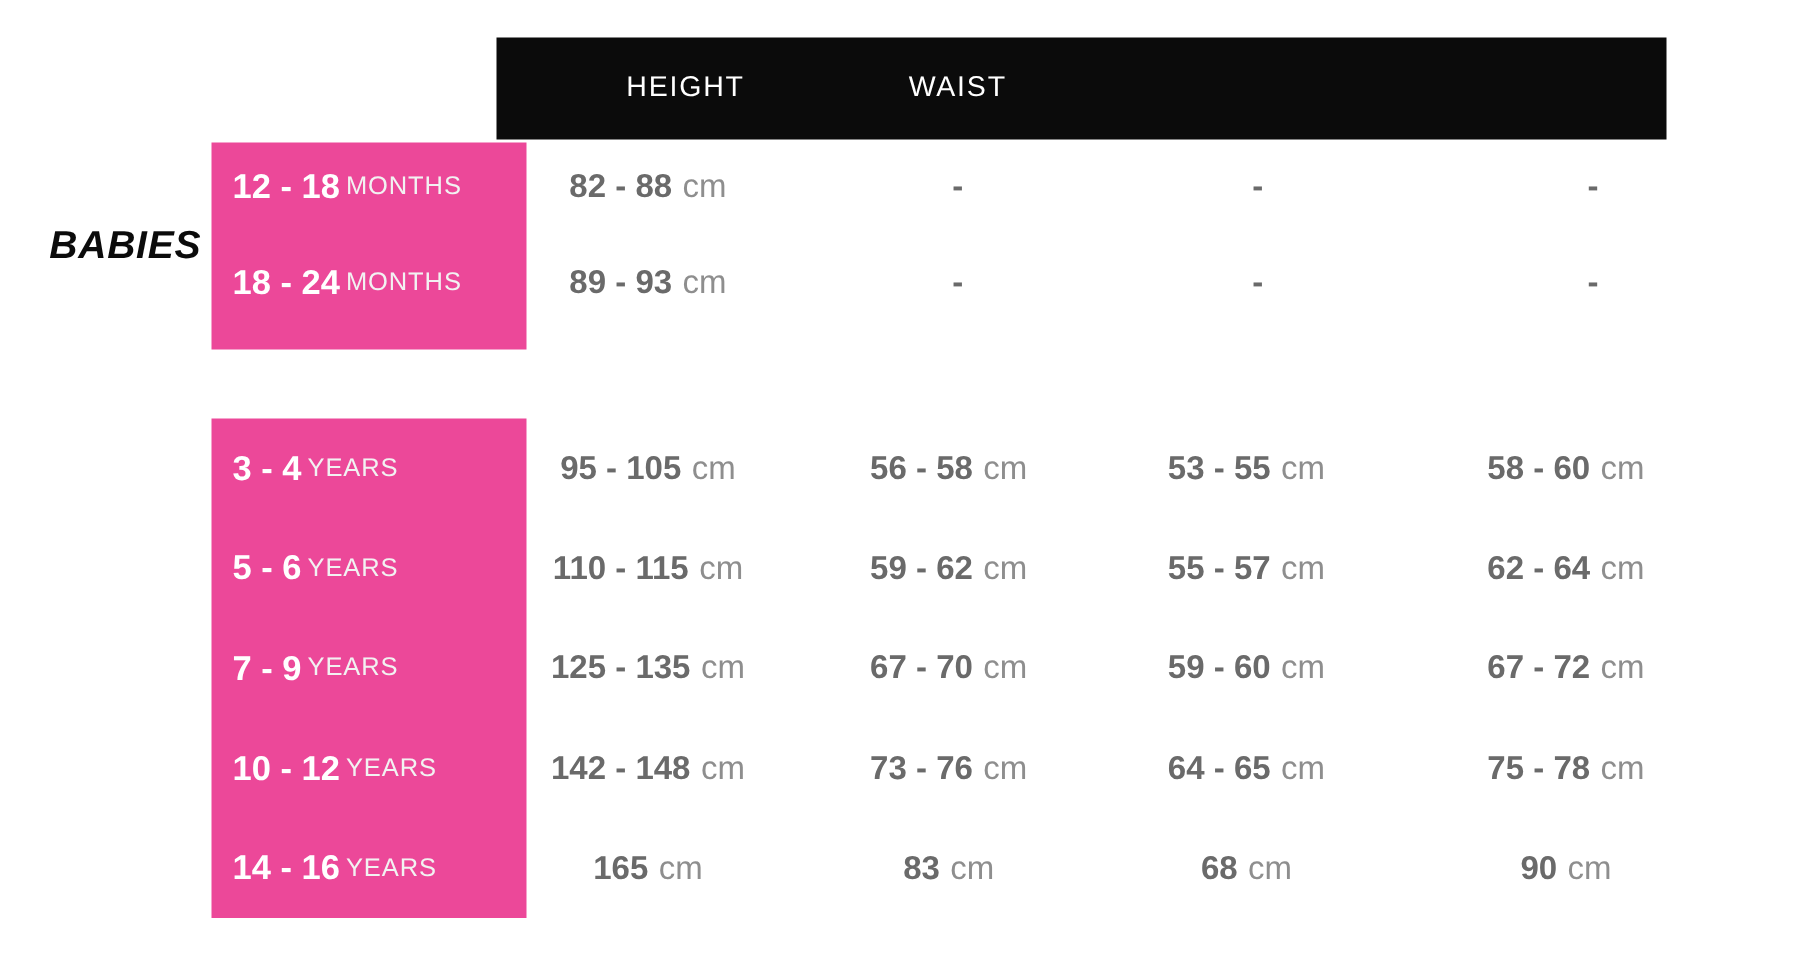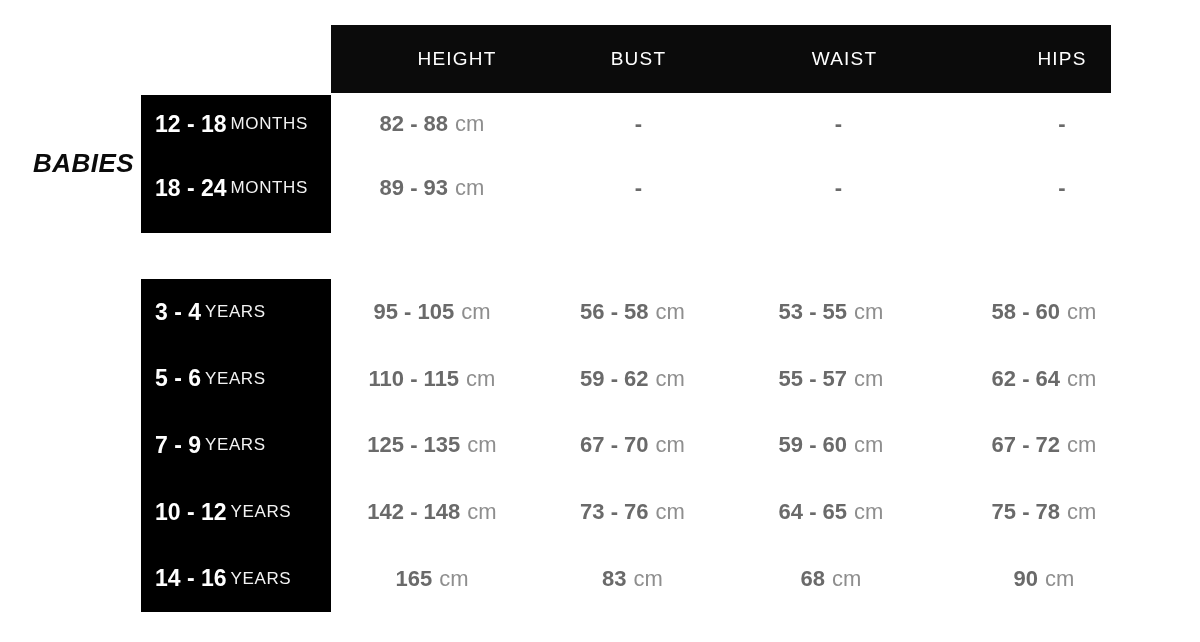--- a/index.html
+++ b/index.html
@@ -48,22 +48,22 @@
     letter-spacing: 0.5px;
     line-height: 0.9;
     text-align: center;
   }
   .babies-label  { top: 95px;  height: 138px; }
   .children-label{ top: 279px; height: 333px; }
 
   
   .age-box {
     position: absolute;
-    left: 141px; width: 190px;
-    background: #000000;
+    left: 141px; width: 210px;
+    background: #ec4899;
     display: grid;
     box-sizing: border-box;
   }
   .babies-box   { top: 95px;  height: 138px; grid-template-rows: 58px 70px; }
   .children-box { top: 279px; height: 333px; grid-template-rows: repeat(5, 66.6px); }
   .age-row {
     display: flex;
     align-items: center;
     padding-left: 14px;
     white-space: nowrap;
@@ -100,23 +100,21 @@
   }
   .cell.dash { padding-right: 0 !important; }
 </style>
 </head>
 <body>
 
 <div class="canvas">
 
   <div class="header-bar">
     <div class="hcell">HEIGHT</div>
-    <div class="hcell">BUST</div>
     <div class="hcell">WAIST</div>
-    <div class="hcell">HIPS</div>
   </div>
 
   <div class="cat-label babies-label">
     <span>BABIES</span>
   </div>
 
   <div class="age-box babies-box">
     <div class="age-row">
       <span class="age-num">12 - 18</span>
       <span class="age-unit">MONTHS</span>

